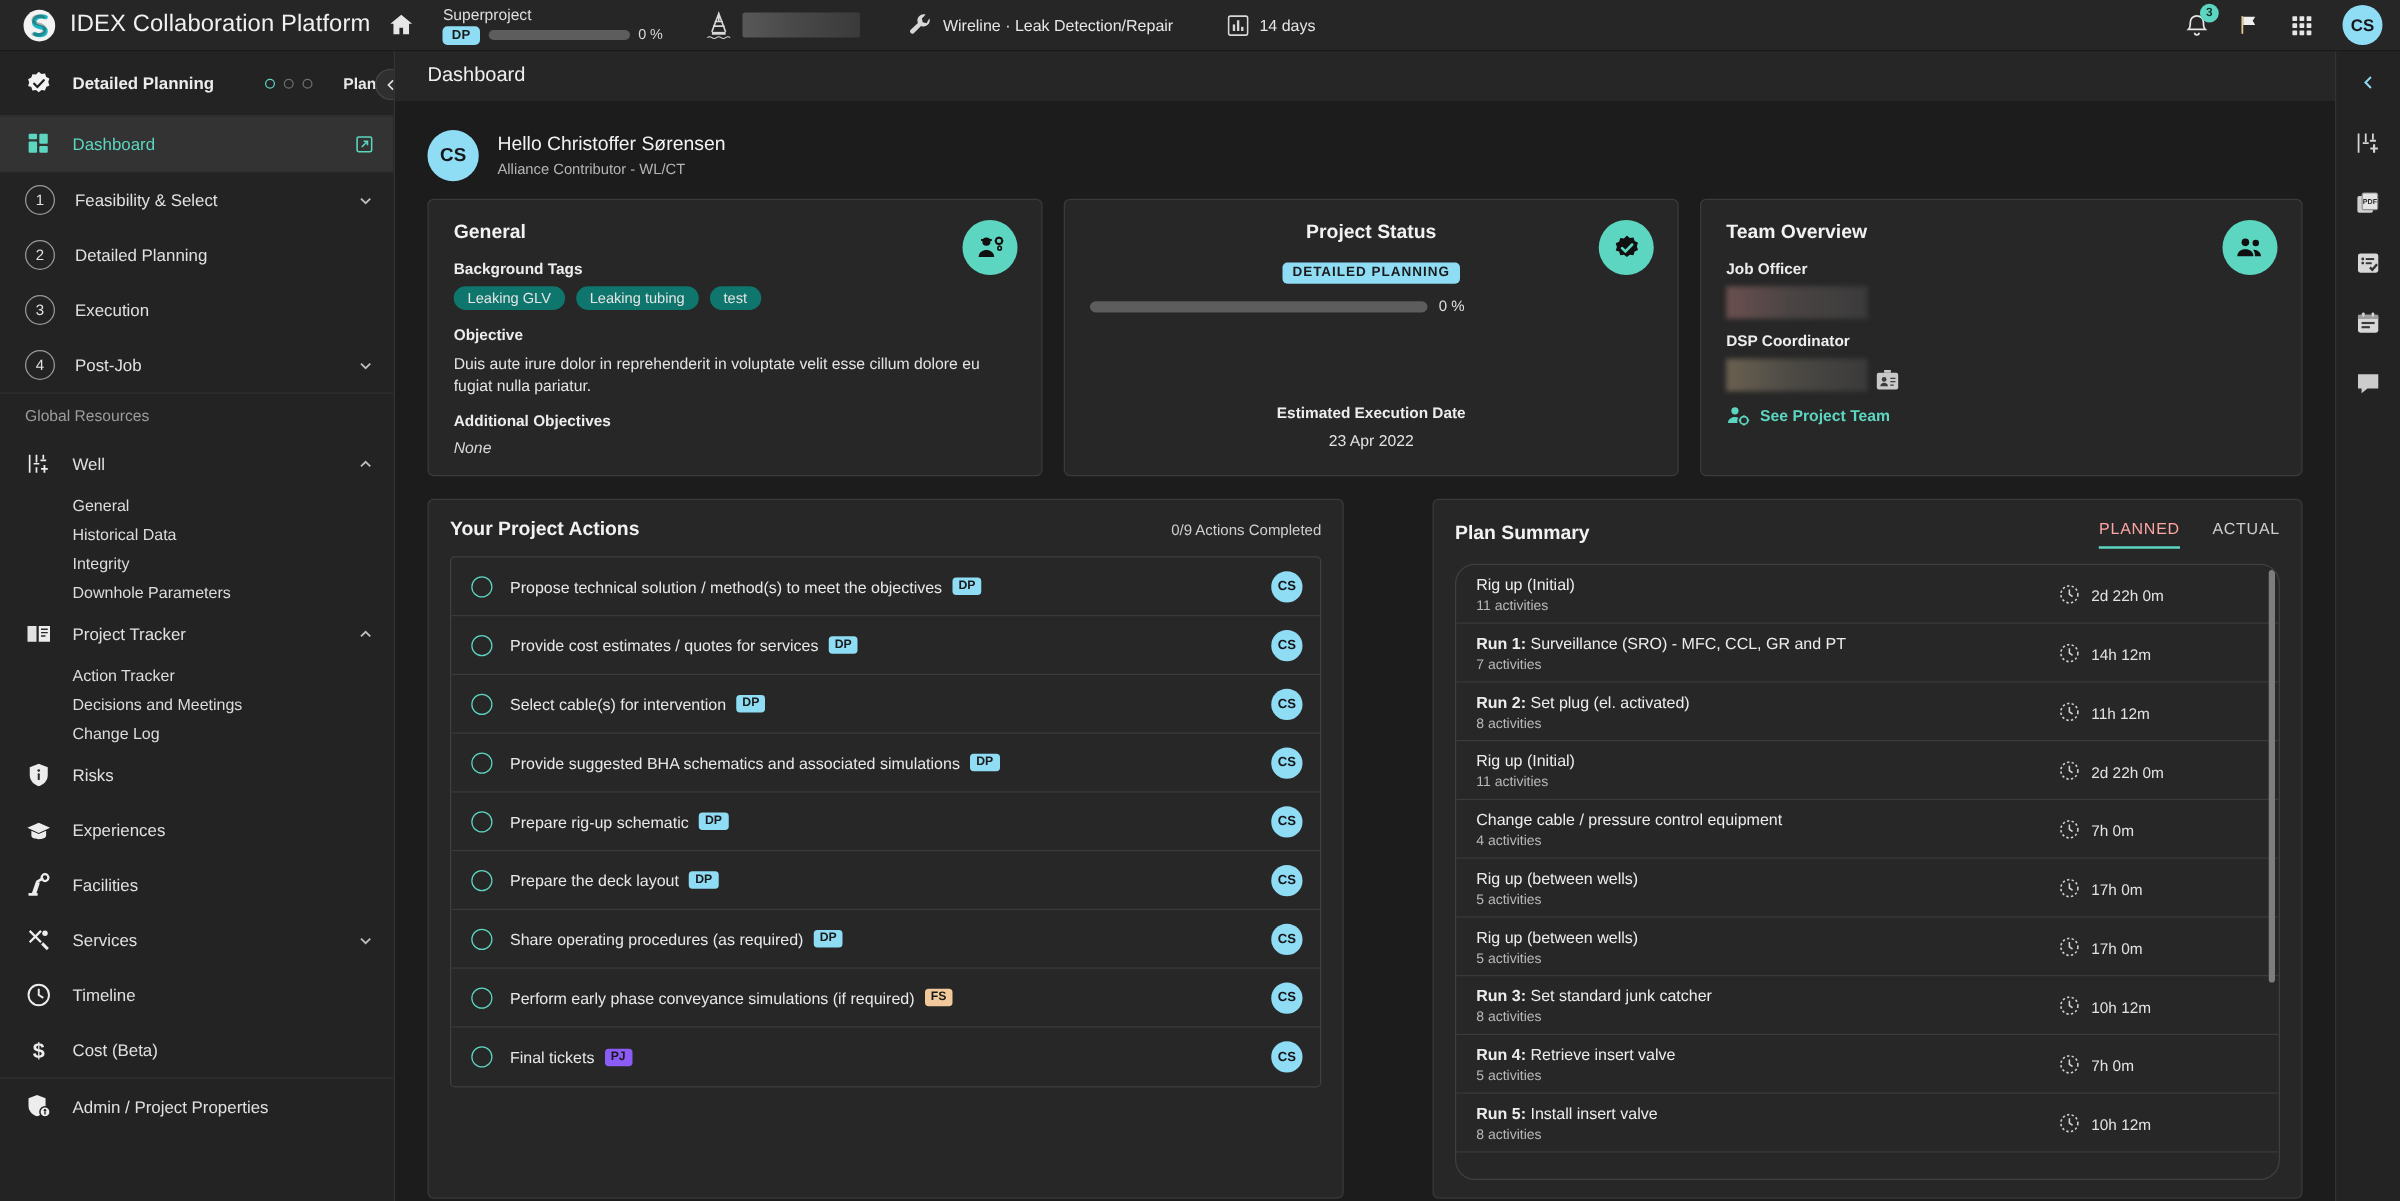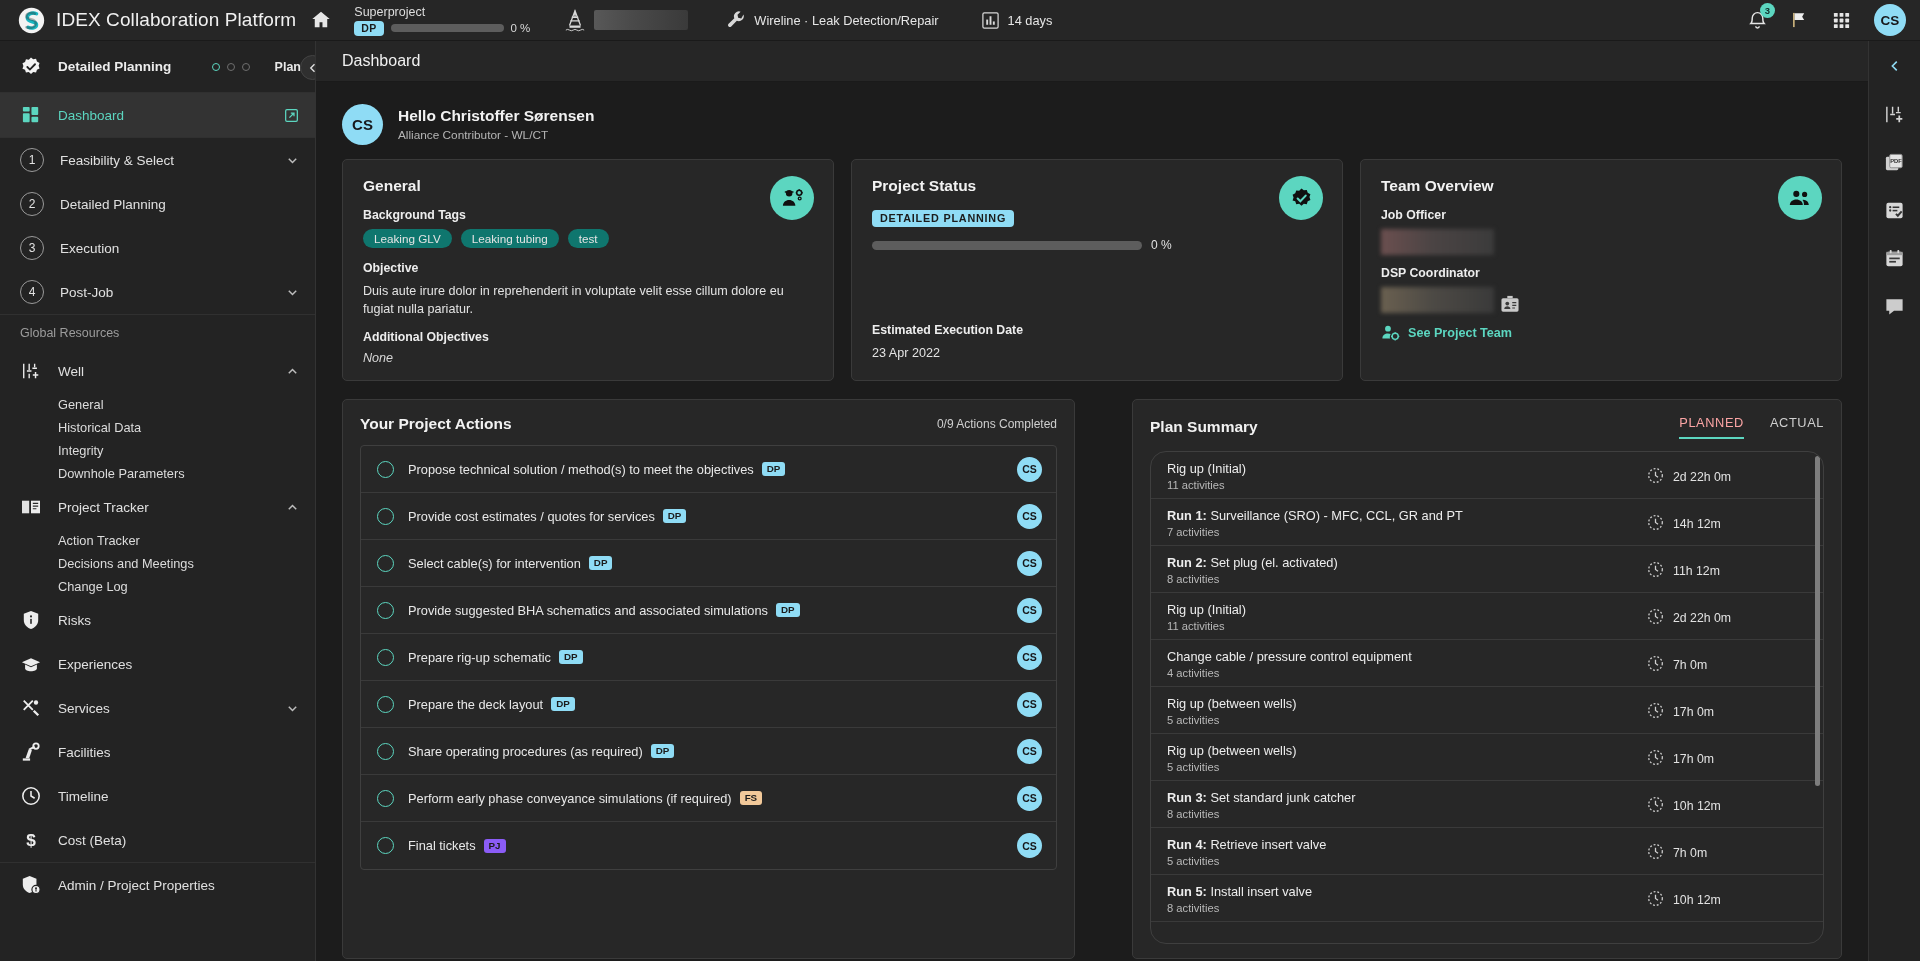--- a/index.html
+++ b/index.html
@@ -130,21 +130,21 @@
     font-size: 16px; color: #f0f0f0;
   }
   .content { flex: 1; overflow: hidden; padding: 0 0 0 0; }
   .greet { display: flex; align-items: center; gap: 15px; padding: 22px 26px 14px; }
   .greet-avatar {
     width: 41px; height: 41px; border-radius: 50%;
     background: #8fdcf5; color: #17171a;
     font-size: 15px; font-weight: bold;
     display: flex; align-items: center; justify-content: center;
   }
-  .greet-name { font-size: 15.5px; font-weight: bold; color: #f2f2f2; }
+  .greet-name { font-size: 15.5px; font-weight: normal; color: #f2f2f2; }
   .greet-role { font-size: 11.8px; color: #b5b5b5; margin-top: 3px; }
 
   .cards-row { display: flex; gap: 17px; padding: 0 26px; }
   .card {
     background: #272727; border: 1px solid #3a3a3a; border-radius: 5px;
     position: relative; padding: 17px 20px 18px;
   }
   .card-icon {
     position: absolute; top: 16px; right: 19px;
     width: 44px; height: 44px; border-radius: 50%;
@@ -155,41 +155,41 @@
   .field-label { font-size: 12.3px; font-weight: bold; color: #ededed; margin-bottom: 7px; }
   .tags { display: flex; gap: 9px; margin-bottom: 13px; }
   .tag {
     background: #0f766e; color: #e4e4e4;
     border-radius: 11px; padding: 3px 11px; font-size: 11.7px; text-align: right;
   }
   .body-text { font-size: 12.6px; line-height: 1.45; color: #e3e3e3; margin-bottom: 11px; }
   .none-text { font-size: 12.6px; font-style: italic; color: #d8d8d8; }
 
   .card-general { width: 492px; height: 222px; }
-  .card-status  { width: 492px; height: 222px; display: flex; flex-direction: column; }
+  .card-status  { width: 492px; height: 222px; display: flex; flex-direction: column; text-align: center; }
   .card-team    { flex: 1; height: 222px; }
 
   .status-chip {
     display: inline-block; background: #8fdcf5; color: #1b1b1b;
     font-size: 10.8px; font-weight: bold; letter-spacing: .8px;
     border-radius: 4px; padding: 2px 8px 3px; margin-bottom: 11px;
   }
   .prog-row { display: flex; align-items: center; gap: 9px; }
   .prog-track { width: 270px; height: 9px; background: #5d5d5d; border-radius: 5px; }
   .prog-pct { font-size: 12px; color: #e0e0e0; }
   .status-foot { margin-top: auto; }
   .redact-name { width: 113px; height: 26px; margin-bottom: 11px;
                  background: linear-gradient(90deg,#6b4f4f,#4b4444 45%,#3b3b3b); filter: blur(2.2px); }
   .redact-name2 { width: 113px; height: 26px;
                  background: linear-gradient(90deg,#6a6050,#4d4a45 45%,#3a3a3a); filter: blur(2.2px); }
   .dsp-row { display: flex; align-items: flex-end; gap: 6px; margin-bottom: 11px; }
   .link-row { display: flex; align-items: center; gap: 8px; }
   .link-text { font-size: 12.6px; color: #5cd6c0; font-weight: bold; }
 
-  .panels-row { display: flex; gap: 18px; padding: 18px 26px 0; }
+  .panels-row { display: flex; gap: 32px; padding: 18px 26px 0; }
   .panel {
     background: #272727; border: 1px solid #3a3a3a; border-radius: 5px;
     padding: 15px 17px 14px; height: 560px;
     display: flex; flex-direction: column;
   }
   .panel-actions { width: 733px; }
   .panel-plan { flex: 1; margin-left: 39px; }
   .panel-head { display: flex; align-items: center; margin-bottom: 12px; }
   .panel-title { font-size: 15.5px; font-weight: bold; color: #f2f2f2; flex: 1; }
   .panel-meta { font-size: 12px; color: #cfcfcf; }
@@ -475,44 +475,44 @@
             <svg viewBox="0 0 22 18" width="20" height="17" fill="#ededed">
               <path d="M11 2 1 6.5 11 11l10-4.5z"></path>
                 <path d="M4.5 9v4.5c0 1.6 3 3 6.5 3s6.5-1.4 6.5-3V9l-6.5 3z"></path>
             </svg>
           </span>
           <span class="lbl">Experiences</span>
         </div>
 
         <div class="nav-item">
           <span class="ico">
+            <svg viewBox="0 0 22 22" width="20" height="20" fill="#ededed">
+              <path d="M2 18h8v2.5H2z"></path>
+                <path d="M5 18 8.5 8l3.5 1-3 9z"></path>
+              <path d="M9 8.5 15 5" stroke="#ededed" stroke-width="2.2"></path>
+              <circle cx="16.5" cy="4.5" r="3" fill="none" stroke="#ededed" stroke-width="2"></circle>
+            </svg>
+          </span>
+          <span class="lbl">Facilities</span>
+        </div>
+
+        <div class="nav-item">
+          <span class="ico">
             <svg viewBox="0 0 22 22" width="20" height="20" fill="none" stroke="#ededed" stroke-width="2">
               <path d="M3 3l10 10M13 3 3 13"></path>
                 <circle cx="16.5" cy="5" r="2.4" fill="#ededed" stroke="none"></circle>
               <path d="M14 14l5 5" stroke-width="2.6"></path>
             </svg>
           </span>
           <span class="lbl">Services</span>
           <span class="chev">
             <svg viewBox="0 0 14 14" width="13" height="13" fill="none" stroke="#d8d8d8" stroke-width="1.6">
                 <path d="M3 5.2 7 9.2l4-4"></path>
               </svg>
           </span>
-        </div>
-
-        <div class="nav-item">
-          <span class="ico">
-            <svg viewBox="0 0 22 22" width="20" height="20" fill="#ededed">
-              <path d="M2 18h8v2.5H2z"></path>
-                <path d="M5 18 8.5 8l3.5 1-3 9z"></path>
-              <path d="M9 8.5 15 5" stroke="#ededed" stroke-width="2.2"></path>
-              <circle cx="16.5" cy="4.5" r="3" fill="none" stroke="#ededed" stroke-width="2"></circle>
-            </svg>
-          </span>
-          <span class="lbl">Facilities</span>
         </div>
 
         <div class="nav-item">
           <span class="ico">
             <svg viewBox="0 0 22 22" width="20" height="20" fill="none" stroke="#ededed" stroke-width="1.7">
               <circle cx="11" cy="11" r="9"></circle>
                 <path d="M11 5.5V11l4 2.5"></path>
             </svg>
           </span>
           <span class="lbl">Timeline</span>

